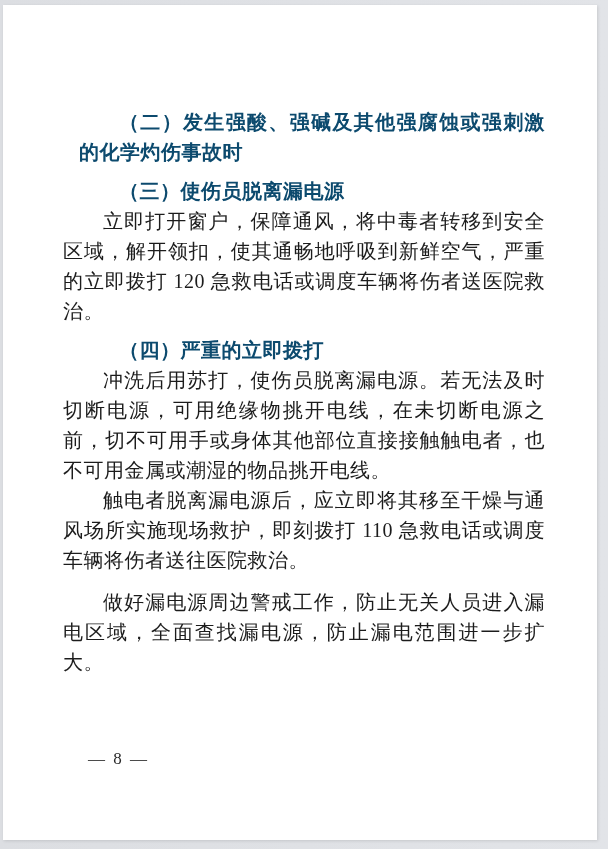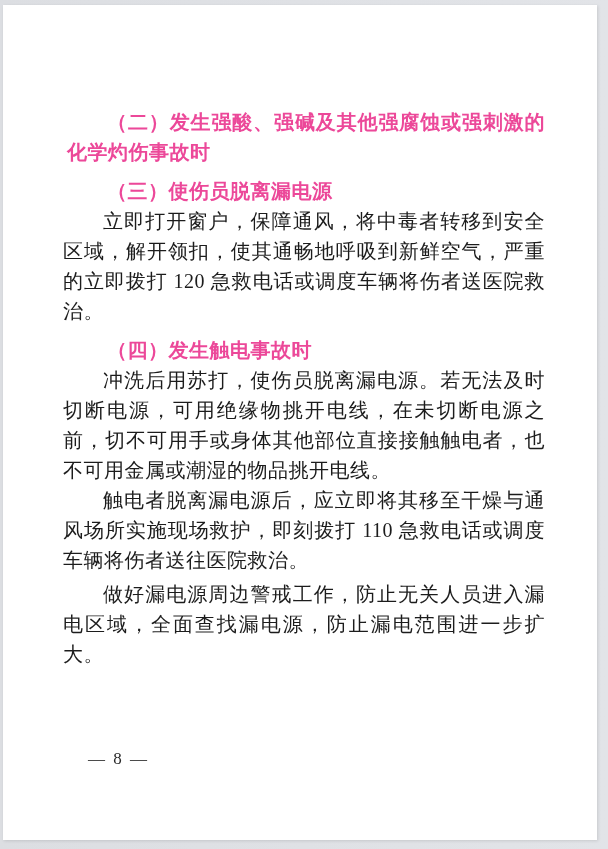--- a/index.html
+++ b/index.html
@@ -31,35 +31,35 @@
     left: 60px;
     right: 52px;
     top: 102px;
     color: #1c1c1c;
     font-size: 20px;
     line-height: 30px;
     letter-spacing: 0.5px;
   }
   .sec-heading {
     font-weight: bold;
-    color: #ec4899;
+    color: #0c4a6e;
     text-indent: 2em;
     text-align: justify;
-    margin: 9px 0 0 4px;
+    margin: 9px 0 0 16px;
   }
   .sec-heading.first {
     margin-top: 0;
   }
   .para {
     text-indent: 2em;
     text-align: justify;
     margin: 0;
   }
   .para.spaced {
-    margin-top: 4px;
+    margin-top: 12px;
   }
   .page-number {
     position: absolute;
     left: 85px;
     top: 744px;
     font-size: 17px;
     color: #2a2a2a;
     letter-spacing: 2px;
   }
 </style>
@@ -74,21 +74,21 @@
       <div>
         <p class="sec-heading first">（二）发生强酸、强碱及其他强腐蚀或强刺激的化学灼伤事故时</p>
       </div>
 
       <div>
         <p class="sec-heading">（三）使伤员脱离漏电源</p>
         <p class="para">立即打开窗户，保障通风，将中毒者转移到安全区域，解开领扣，使其通畅地呼吸到新鲜空气，严重的立即拨打 120 急救电话或调度车辆将伤者送医院救治。</p>
       </div>
 
       <div>
-        <p class="sec-heading">（四）发生触电事故时</p>
+        <p class="sec-heading">（四）严重的立即拨打</p>
         <p class="para">冲洗后用苏打，使伤员脱离漏电源。若无法及时切断电源，可用绝缘物挑开电线，在未切断电源之前，切不可用手或身体其他部位直接接触触电者，也不可用金属或潮湿的物品挑开电线。</p>
         <p class="para">触电者脱离漏电源后，应立即将其移至干燥与通风场所实施现场救护，即刻拨打 110 急救电话或调度车辆将伤者送往医院救治。</p>
         <p class="para spaced">做好漏电源周边警戒工作，防止无关人员进入漏电区域，全面查找漏电源，防止漏电范围进一步扩大。</p>
       </div>
 
 
     </div>
 
     <div class="page-number">— 8 —</div>
 

